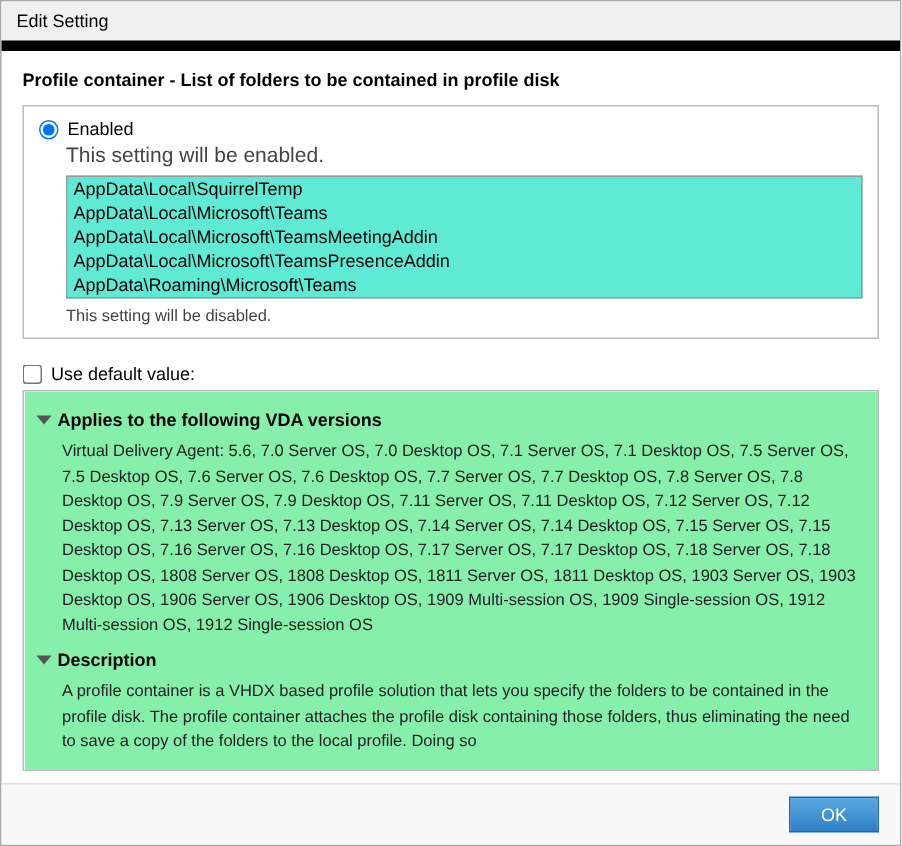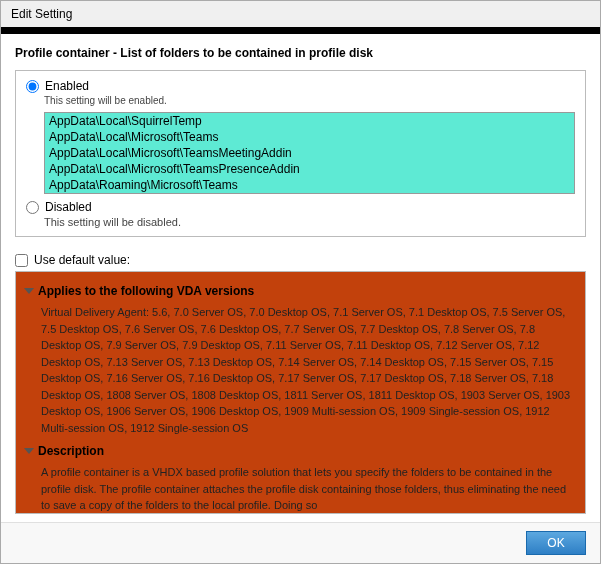--- a/index.html
+++ b/index.html
@@ -54,21 +54,21 @@
     }
     .radio-row input[type="radio"] {
       margin: 0;
       cursor: pointer;
     }
     .radio-label {
       font-size: 12px;
       color: #000;
     }
     .sub-text {
-      font-size: 10px;
+      font-size: 14px;
       color: #444;
       margin-left: 18px;
       margin-bottom: 6px;
     }
     .list-box-container {
       margin-left: 18px;
       margin-top: 4px;
       margin-bottom: 6px;
       position: relative;
     }
@@ -102,21 +102,21 @@
     .checkbox-row input[type="checkbox"] {
       margin: 0;
     }
     .checkbox-label {
       font-size: 12px;
       color: #000;
     }
     .info-panel {
       flex: 1;
       border: 1px solid #bbb;
-      background: #c2410c;
+      background: #86efac;
       overflow-y: scroll;
       padding: 6px 8px;
       font-size: 11px;
       color: #222;
       line-height: 1.5;
     }
     .info-section-header {
       display: flex;
       align-items: center;
       gap: 4px;
@@ -189,24 +189,20 @@
         <div class="list-box">
           <div class="list-item">AppData\Local\SquirrelTemp</div>
           <div class="list-item">AppData\Local\Microsoft\Teams</div>
           <div class="list-item">AppData\Local\Microsoft\TeamsMeetingAddin</div>
           <div class="list-item">AppData\Local\Microsoft\TeamsPresenceAddin</div>
           <div class="list-item">AppData\Roaming\Microsoft\Teams</div>
         </div>
       </div>
 
       <div class="disabled-section">
-        <div class="radio-row">
-          <input type="radio" name="setting" id="disabled" style="">
-          <label for="disabled" class="radio-label">Disabled</label>
-        </div>
         <div class="disabled-sub-text">This setting will be disabled.</div>
       </div>
     </div>
 
     <div class="checkbox-row">
       <input type="checkbox" id="useDefault" style="">
       <label for="useDefault" class="checkbox-label">Use default value:</label>
     </div>
 
     <div class="info-panel">

